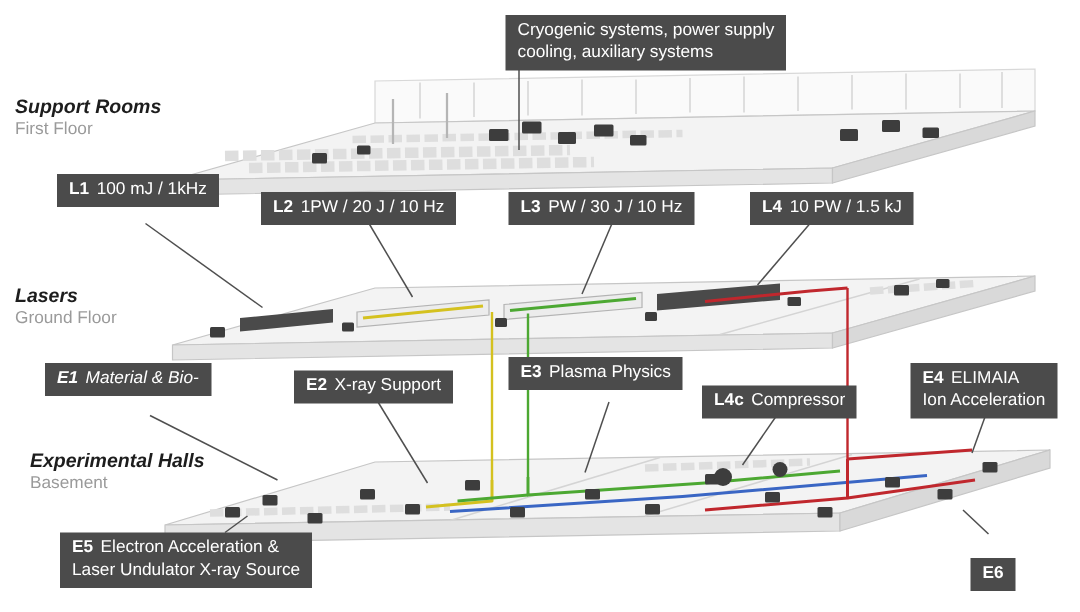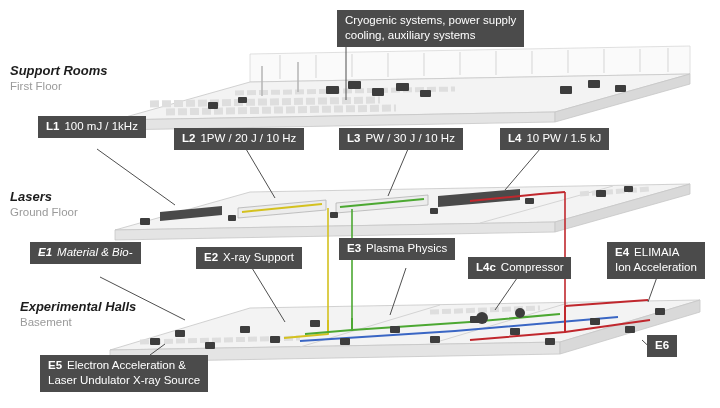--- a/index.html
+++ b/index.html
@@ -236,17 +236,17 @@
   </div>
   <div class="tag" style="left:607px;top:242px;">
     <span class="code">E4</span><span>ELIMAIA</span><br>
     <span>Ion Acceleration</span>
   </div>
 
   <div class="tag" style="left:40px;top:355px;">
     <span class="code">E5</span><span>Electron Acceleration &amp;</span><br>
     <span>Laser Undulator X-ray Source</span>
   </div>
-  <div class="tag" style="left:647px;top:335px;text-align:center;">
+  <div class="tag" style="left:647px;top:372px;text-align:center;">
     <span class="code">E6</span>
   </div>
 
 </div>
 
 </body></html>

